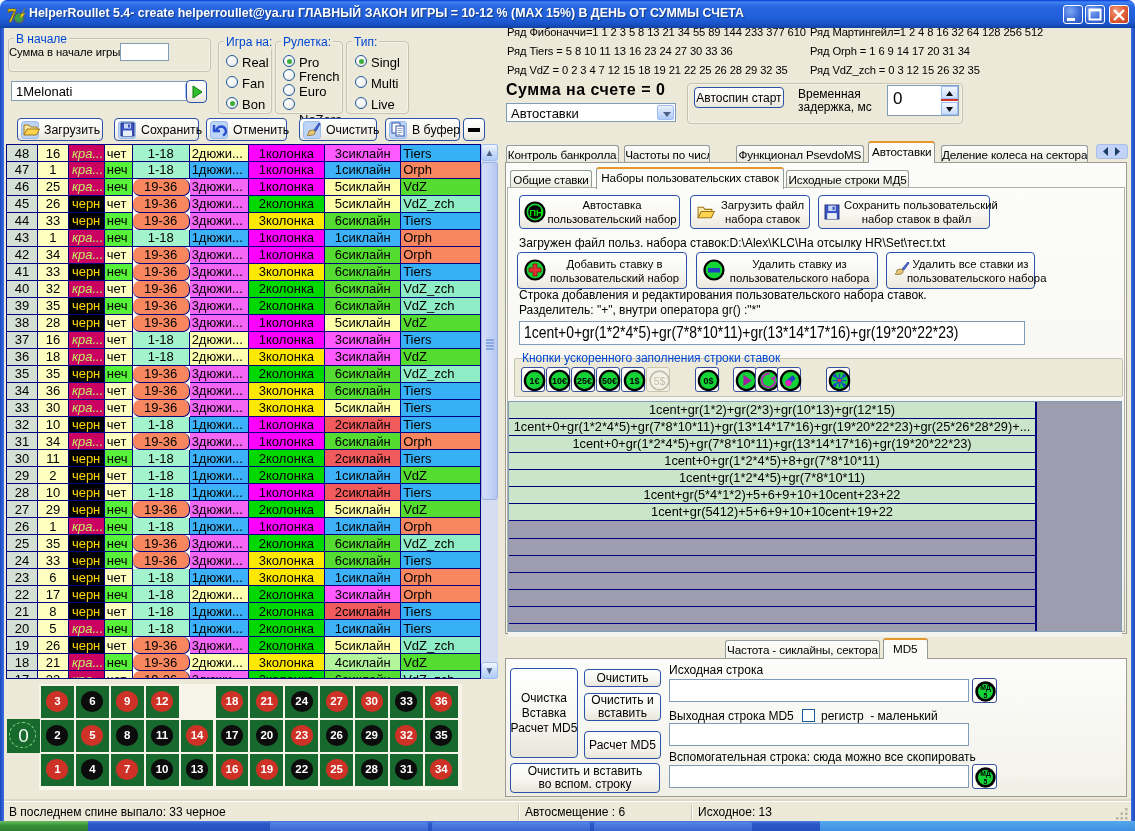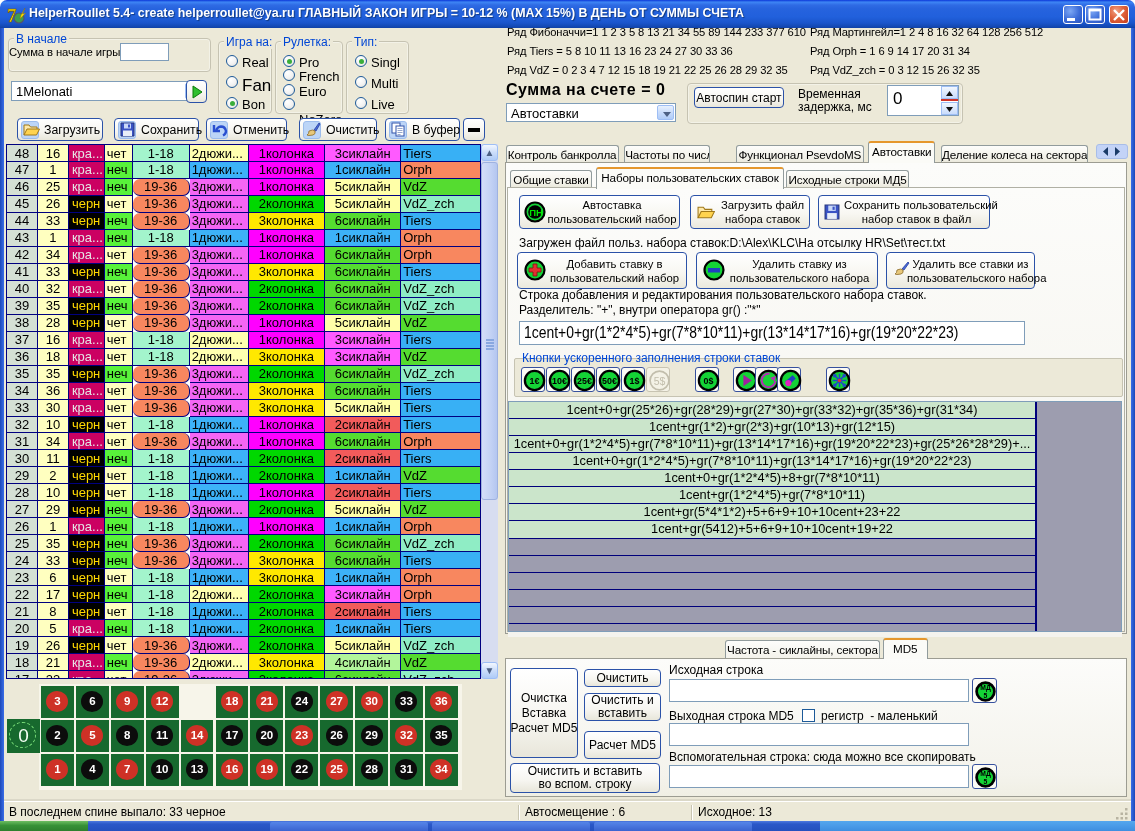--- a/index.html
+++ b/index.html
@@ -59,21 +59,21 @@
   padding-top:0.5px; }
 .c1 { width:31px; background:#D4E0D4; text-align:center; }
 .c2 { width:31px; background:#FFFFC0; text-align:center; }
 .c3 { width:36px; padding-left:3px; }
 .c4 { width:28px; padding-left:2px; }
 .c5 { width:57px; text-align:center; }
 .c6 { width:59px; padding-left:2px; }
 .c7 { width:77px; text-align:center; }
 .c8 { width:76px; text-align:center; }
 .c9 { width:79px; padding-left:2px; border-right:none; }
-.kra { background:#CB0162; color:#e5e5e5; }
+.kra { background:#CB0162; color:#bef264;font-style:italic; }
 .chern { background:#000000; color:#FFD800; }
 .yel { background:#FFFFC0; }
 .nech { background:#58F23A; }
 .mint { background:#A3F4CC; }
 .sal { background:#F8875F;border-radius:7px; }
 
 
 .sb { position:absolute; background:#D7DDF0; }
 .sbbtn { position:absolute; width:17px; height:17px; border-radius:3px;
   border:1px solid #9EBEF5; background:linear-gradient(180deg,#F2F7FE,#CBDDFA 50%,#AECBF7);
@@ -167,21 +167,21 @@
   <svg width="14" height="14" viewBox="0 0 14 14">
         <path d="M3 1 L12 7 L3 13 Z" fill="#2FBF2F" stroke="#0A7A0A" stroke-width="1"></path>
       </svg>
 </div>
 
 <div class="gbox" style="left:218px;top:41px;width:54px;height:73px"></div>
 <div class="glabel" style="left:224px;top:35px">Игра на:</div>
 <div class="radio" style="left:226px;top:55px"></div>
     <div class="lbl" style="left:242px;top:55px;font-size:13px">Real</div>
 <div class="radio" style="left:226px;top:76px"></div>
-    <div class="lbl" style="left:242px;top:76px;font-size:17px">Fan</div>
+    <div class="lbl" style="left:242px;top:76px;font-size:13px">Fan</div>
 <div class="radio sel" style="left:226px;top:97px"></div>
     <div class="lbl" style="left:242px;top:97px;font-size:13px">Bon</div>
 
 <div class="gbox" style="left:275px;top:41px;width:68px;height:73px"></div>
 <div class="glabel" style="left:281px;top:35px">Рулетка:</div>
 <div class="radio sel" style="left:283px;top:55px"></div>
     <div class="lbl" style="left:299px;top:55px;font-size:13px">Pro</div>
 <div class="radio" style="left:283px;top:69px"></div>
     <div class="lbl" style="left:299px;top:69px;font-size:13px">French</div>
 <div class="radio" style="left:283px;top:84px"></div>
@@ -879,21 +879,20 @@
           <rect x="5" y="5" width="3" height="3"></rect>
           <rect x="14" y="5" width="3" height="3"></rect>
           <rect x="5" y="14" width="3" height="3"></rect>
           <rect x="14" y="14" width="3" height="3"></rect>
         </g>
         <circle cx="11" cy="11" r="1.7" fill="#E03030"></circle>
       </svg>
     </div>
 <div class="abs" style="left:508px;top:401px;width:614px;height:231px;border:1px solid #7F9DB9;background:#9D9DAF;overflow:hidden">
       <div style="position:absolute;left:0;top:0;width:526px">
-        <div class="bet-row">1cent+0+gr(25*26)+gr(28*29)+gr(27*30)+gr(33*32)+gr(35*36)+gr(31*34)</div>
 <div class="bet-row">1cent+gr(1*2)+gr(2*3)+gr(10*13)+gr(12*15)</div>
 <div class="bet-row">1cent+0+gr(1*2*4*5)+gr(7*8*10*11)+gr(13*14*17*16)+gr(19*20*22*23)+gr(25*26*28*29)+...</div>
 <div class="bet-row">1cent+0+gr(1*2*4*5)+gr(7*8*10*11)+gr(13*14*17*16)+gr(19*20*22*23)</div>
 <div class="bet-row">1cent+0+gr(1*2*4*5)+8+gr(7*8*10*11)</div>
 <div class="bet-row">1cent+gr(1*2*4*5)+gr(7*8*10*11)</div>
 <div class="bet-row">1cent+gr(5*4*1*2)+5+6+9+10+10cent+23+22</div>
 <div class="bet-row">1cent+gr(5412)+5+6+9+10+10cent+19+22</div>
 <div class="bet-row grey"></div>
 <div class="bet-row grey"></div>
 <div class="bet-row grey"></div>

